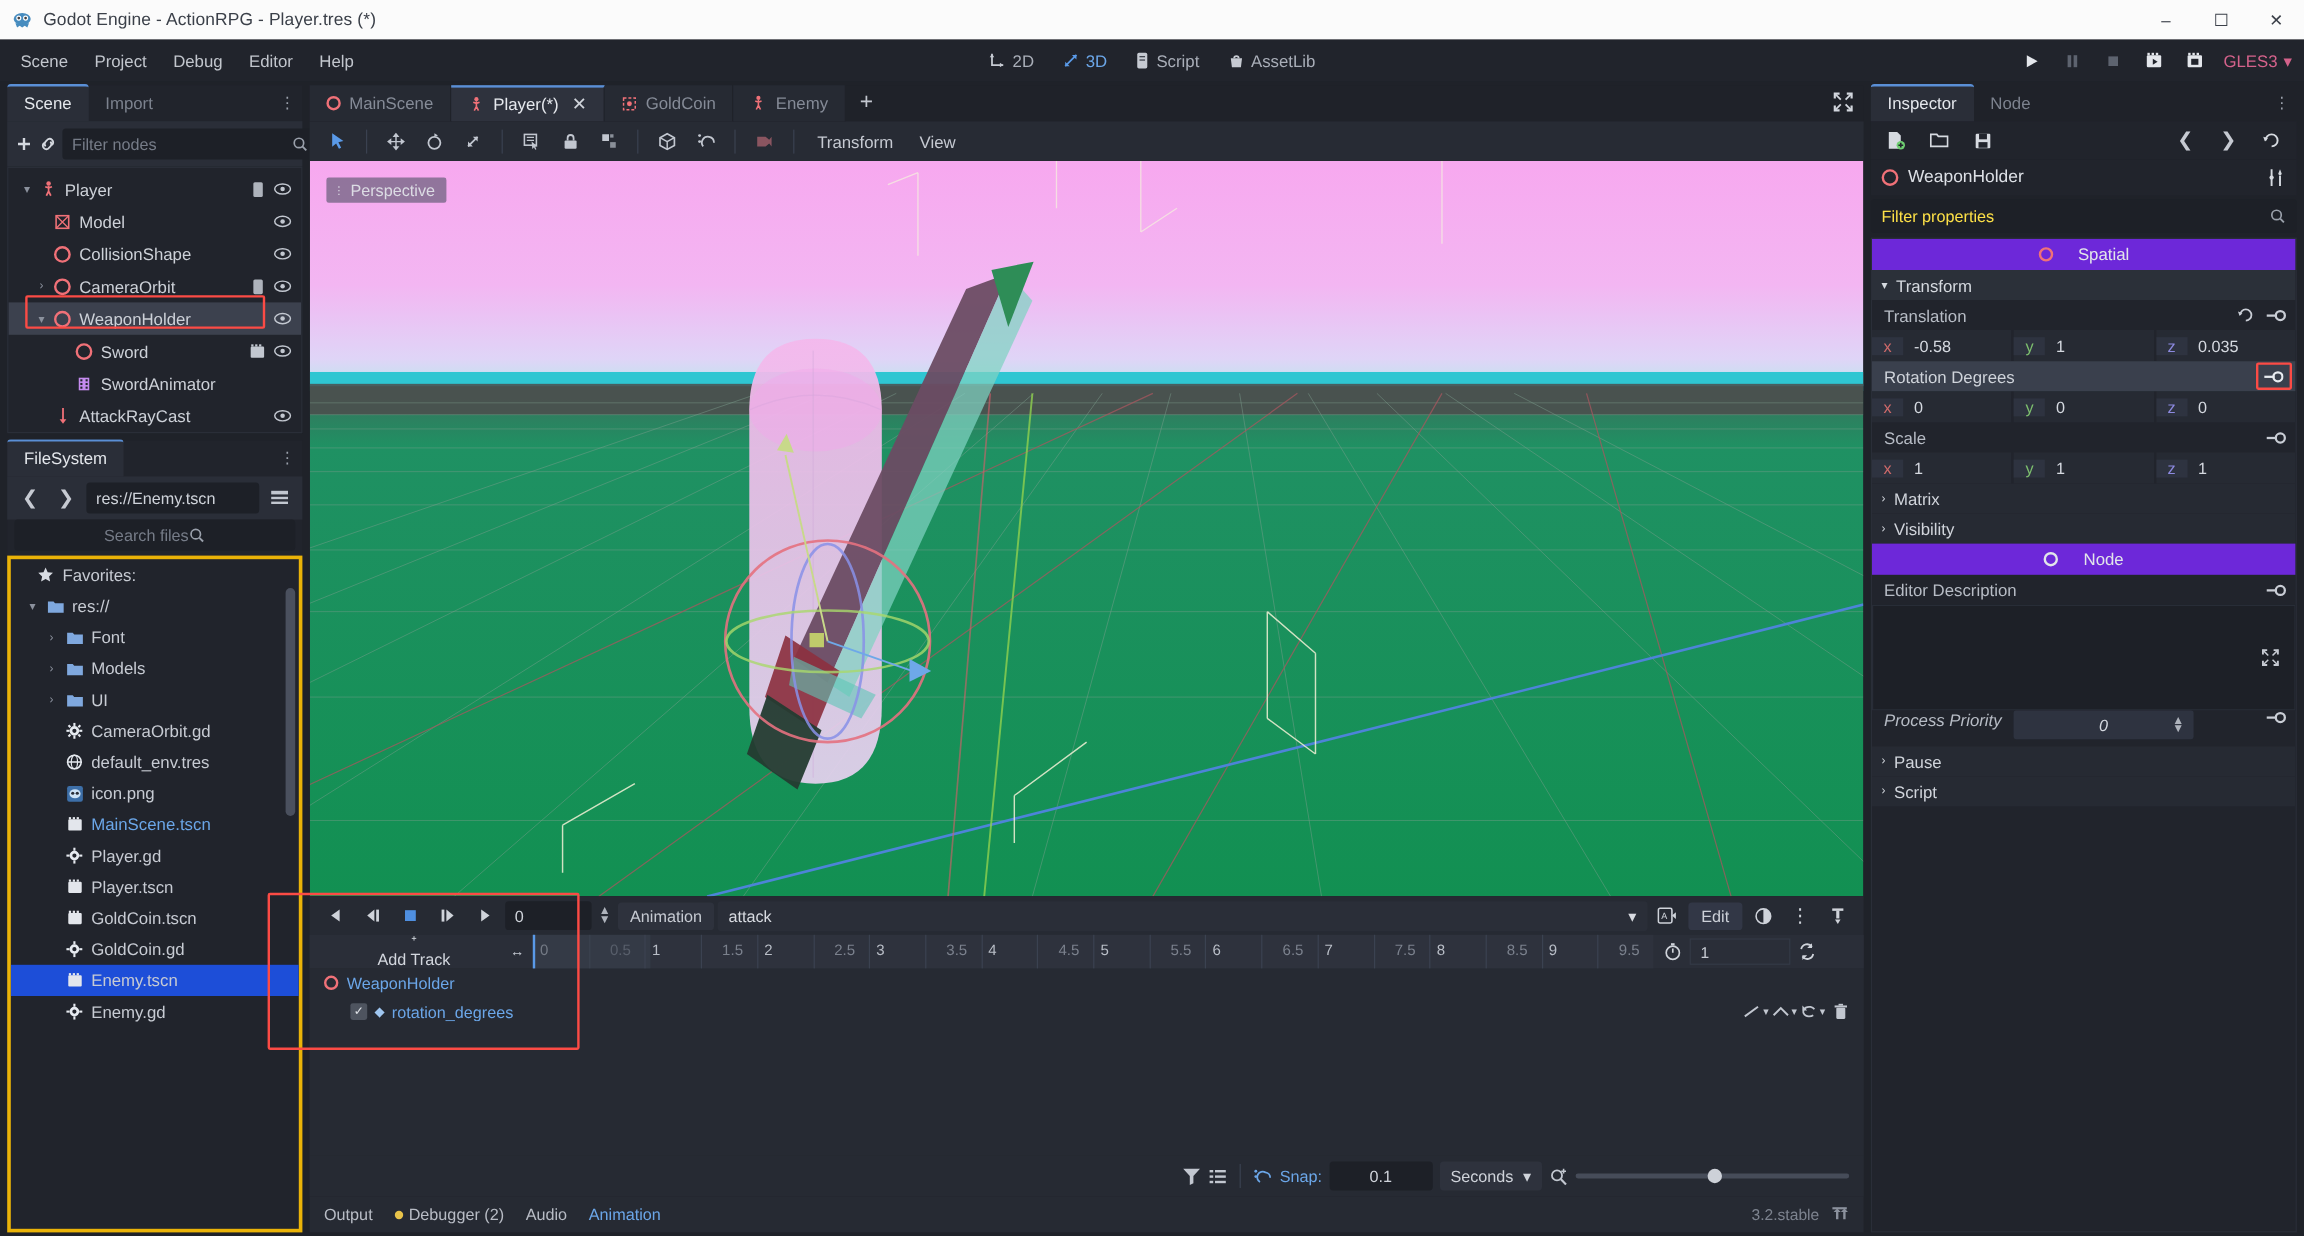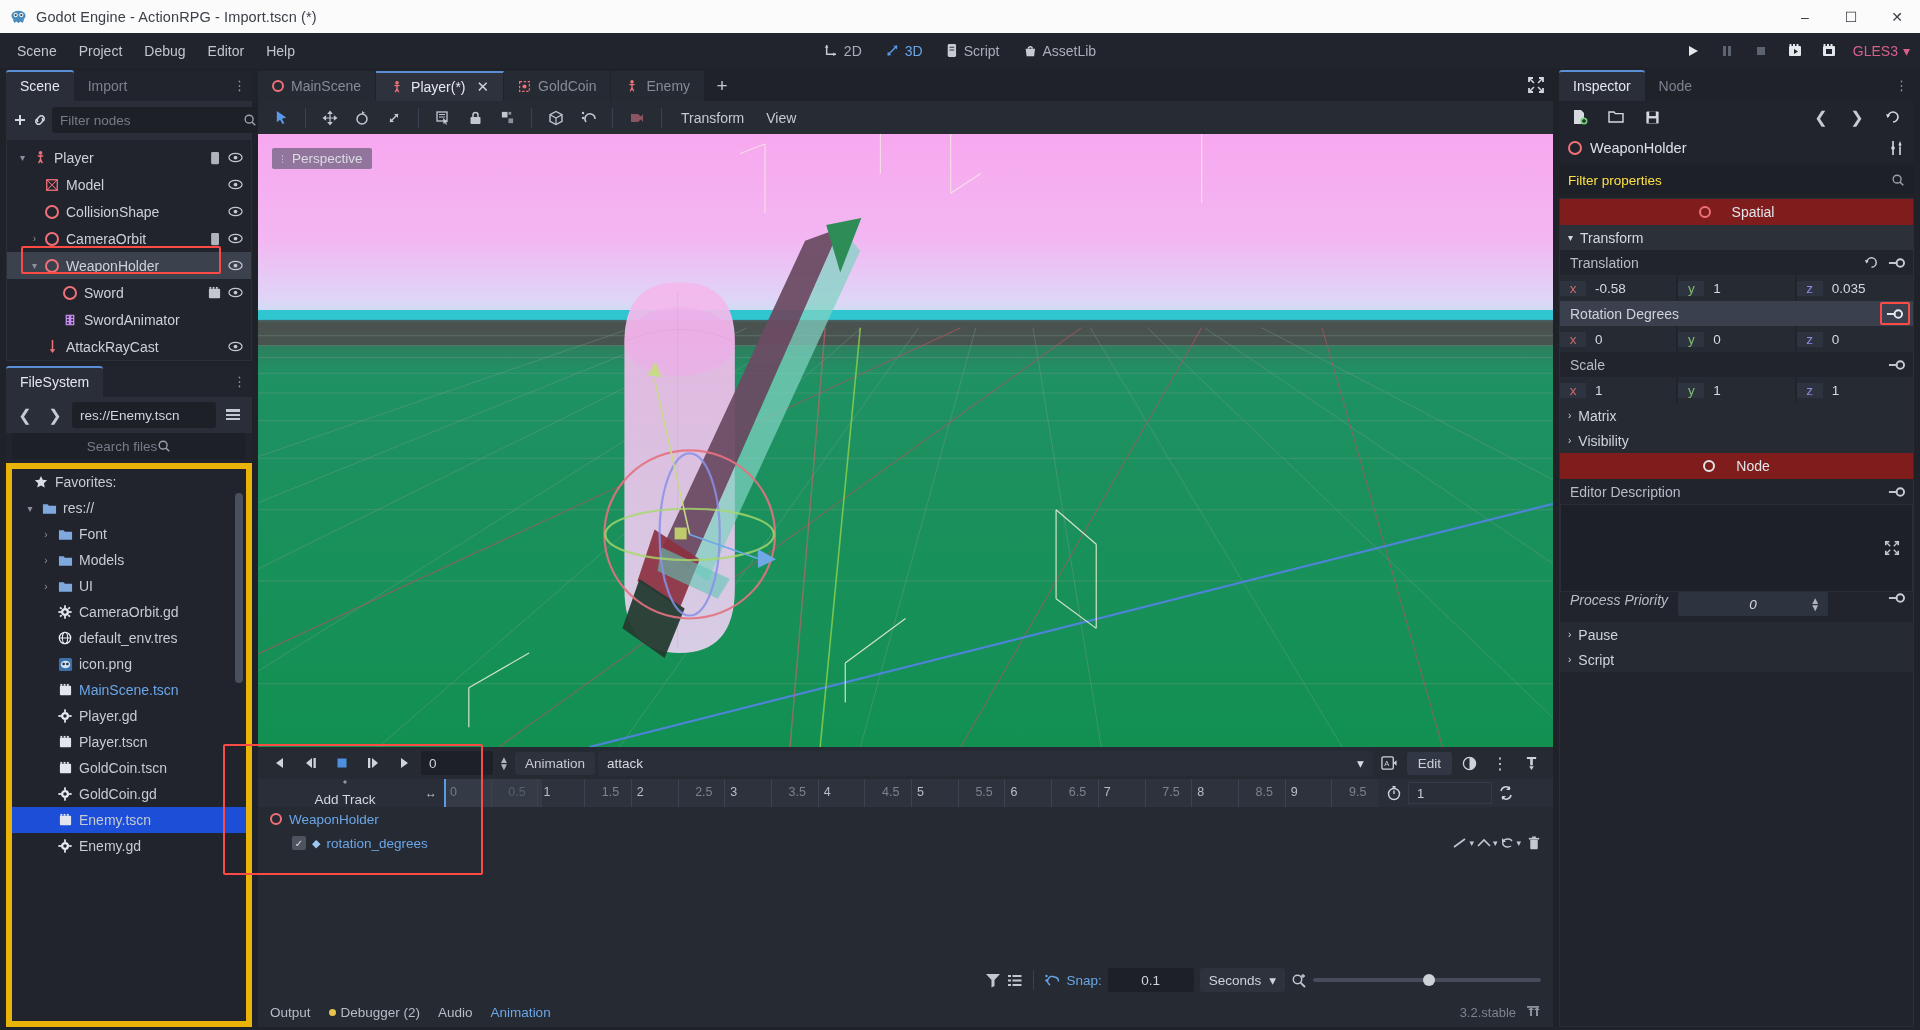--- a/index.html
+++ b/index.html
@@ -96,21 +96,21 @@
   .fs-dock { margin-top:6px; flex:1; display:flex; flex-direction:column; min-height:0;}
   .fs-path { display:flex; align-items:center; gap:4px; padding:5px 6px; background:#2a2e38; flex:none;}
   .pathfield {
     flex:1; height:26px; background:#1d2027; border-radius:3px; display:flex; align-items:center;
     padding:0 8px; color:#cfd3da; font-size:13.5px;
   }
   .searchfiles {
     margin:0 6px 4px; height:26px; background:#1d2027; border-radius:3px; display:flex; align-items:center;
     padding:0 8px; color:#767c88; font-size:13.5px; justify-content:center; flex:none;
   }
-  .ftree { flex:1; overflow:hidden; background:#21242c; border:6px solid #eab308; position:relative;}
+  .ftree { flex:1; overflow:hidden; background:#21242c; border:3px solid #eab308; position:relative;}
   .frow { height:26px; display:flex; align-items:center; font-size:14px; color:#c7cbd3; padding-left:10px;}
   .frow.sel { background:#1d4ed8;text-align:right; }
   .frow .fw { width:16px; color:#8b919d; font-size:10px; display:flex; justify-content:center; flex:none;}
   .frow .ficon { width:22px; display:flex; align-items:center; justify-content:center; flex:none; margin-right:3px;}
   .frow.blue { color:#6ba6e8;}
   .scrollbar-v { position:absolute; right:3px; top:24px; width:8px; height:190px; background:#4a505e; border-radius:4px;}
 
   
   .centercol { flex:1; display:flex; flex-direction:column; min-width:0; padding:3px 2px;}
   .scene-tabs {
@@ -188,21 +188,21 @@
   .insp-tabs { display:flex; align-items:flex-end; height:30px; position:relative; flex:none;}
   .insp-toolbar { height:32px; display:flex; align-items:center; padding:0 8px; gap:10px; background:#21242c; flex:none;}
   .insp-toolbar .ib { width:26px; height:24px; display:flex; align-items:center; justify-content:center; color:#c6cad2;}
   .insp-node { height:30px; display:flex; align-items:center; gap:8px; padding:0 9px; color:#dde0e6; font-size:14.5px; background:#21242c; flex:none;}
   .insp-filter {
     height:28px; margin:3px 0 4px; background:#1d2027; border-radius:3px; display:flex; align-items:center;
     padding:0 9px; justify-content:space-between; color:#fde047; font-size:13.5px; flex:none;
   }
   .insp-body { flex:1; background:#21242c; overflow:hidden; border:1px solid #2a2e38;}
   .cat-header {
-    height:26px; background:#7f1d1d; display:flex; align-items:center; justify-content:center;
+    height:26px; background:#6d28d9; display:flex; align-items:center; justify-content:center;
     gap:21px; color:#e2e5ea; font-size:14px;text-align:center;
   }
   .sect-row { height:25px; display:flex; align-items:center; gap:7px; padding-left:8px; font-size:14px; color:#d6dae0; background:#2b3039;}
   .prop-label { height:25px; display:flex; align-items:center; padding-left:10px; font-size:14px; color:#b7bcc5; position:relative;}
   .prop-label.hl { background:#3a404d; color:#cfd3da;}
   .prop-label .keys { position:absolute; right:8px; display:flex; gap:9px; align-items:center; color:#c9cdd5;}
   .vec3 { height:26px; display:flex; gap:2px; }
   .vcell { flex:1; display:flex; align-items:center; background:#262a33;}
   .vaxis { width:26px; text-align:center; font-size:13.5px; background:#2e3340;}
   .vaxis.x { color:#cf6a6a;} .vaxis.y { color:#7dbf6e;} .vaxis.z { color:#8d8ae0;}
@@ -224,21 +224,21 @@
   <span class="godot-logo">
     <svg width="17" height="17" viewBox="0 0 24 24">
       <ellipse cx="12" cy="11" rx="10" ry="7" fill="#478cbf"></ellipse>
       <circle cx="8" cy="10" r="3" fill="#fff"></circle>
         <circle cx="16" cy="10" r="3" fill="#fff"></circle>
       <circle cx="8" cy="10" r="1.6" fill="#414042"></circle>
         <circle cx="16" cy="10" r="1.6" fill="#414042"></circle>
       <path d="M4 16 L6 21 L9 19 L12 21 L15 19 L18 21 L20 16 Z" fill="#478cbf"></path>
     </svg>
   </span>
-  <span class="title-text">Godot Engine - ActionRPG - Import.tscn (*)</span>
+  <span class="title-text">Godot Engine - ActionRPG - Player.tres (*)</span>
   <div class="win-ctrls">
     <div>–</div>
     <div>☐</div>
     <div class="close">✕</div>
   </div>
 </div>
 
 <div class="menubar">
   <div class="mi">Scene</div>
   <div class="mi">Project</div>

